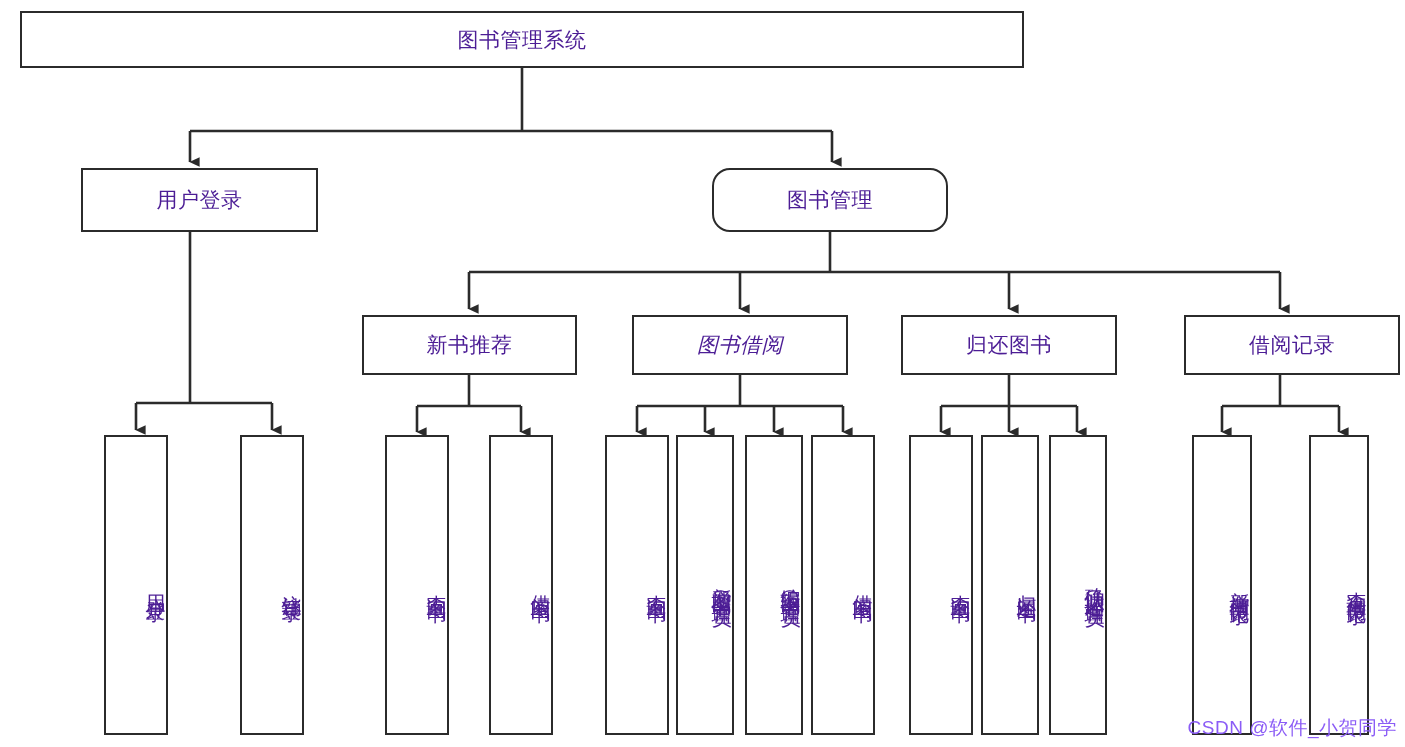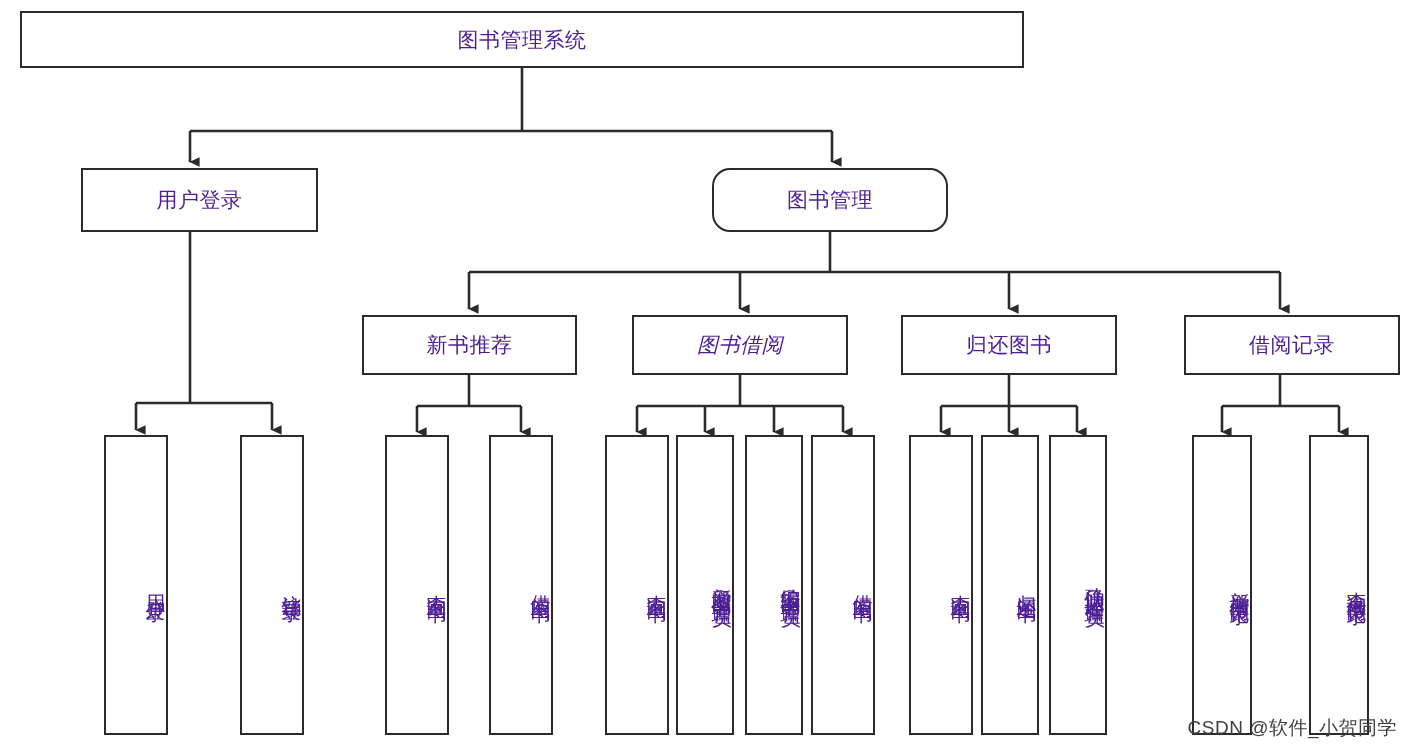--- a/index.html
+++ b/index.html
@@ -52,21 +52,21 @@
   }
   .node .label {
     display: block;
     white-space: nowrap;
   }
   #watermark {
     position: absolute;
     right: 8px;
     bottom: 6px;
     font-size: 19px;
-    color: #404040;
+    color: #8b5cf6;
     letter-spacing: 0.5px;
     white-space: nowrap;
   }
 </style>
 </head>
 <body>
 
 <div id="canvas">
 
   <svg id="edges" viewBox="0 0 1405 747" xmlns="http://www.w3.org/2000/svg">

